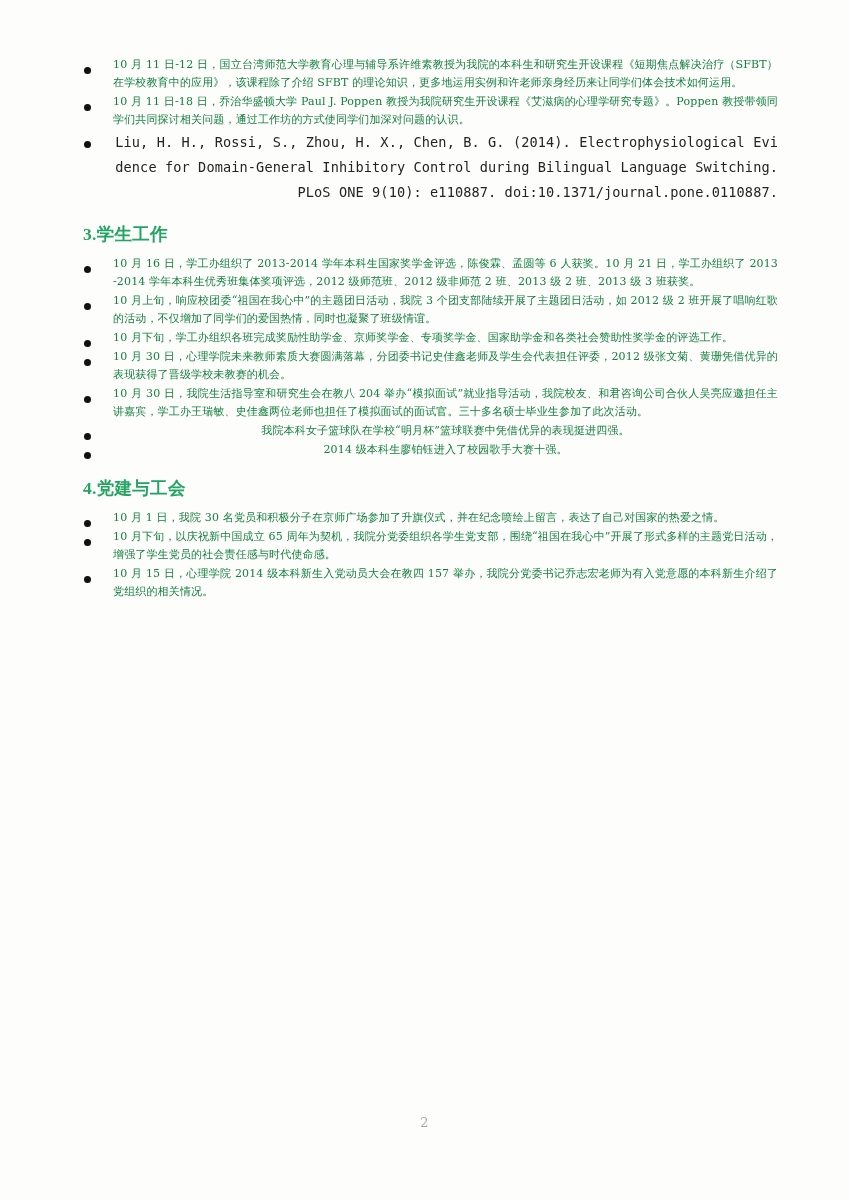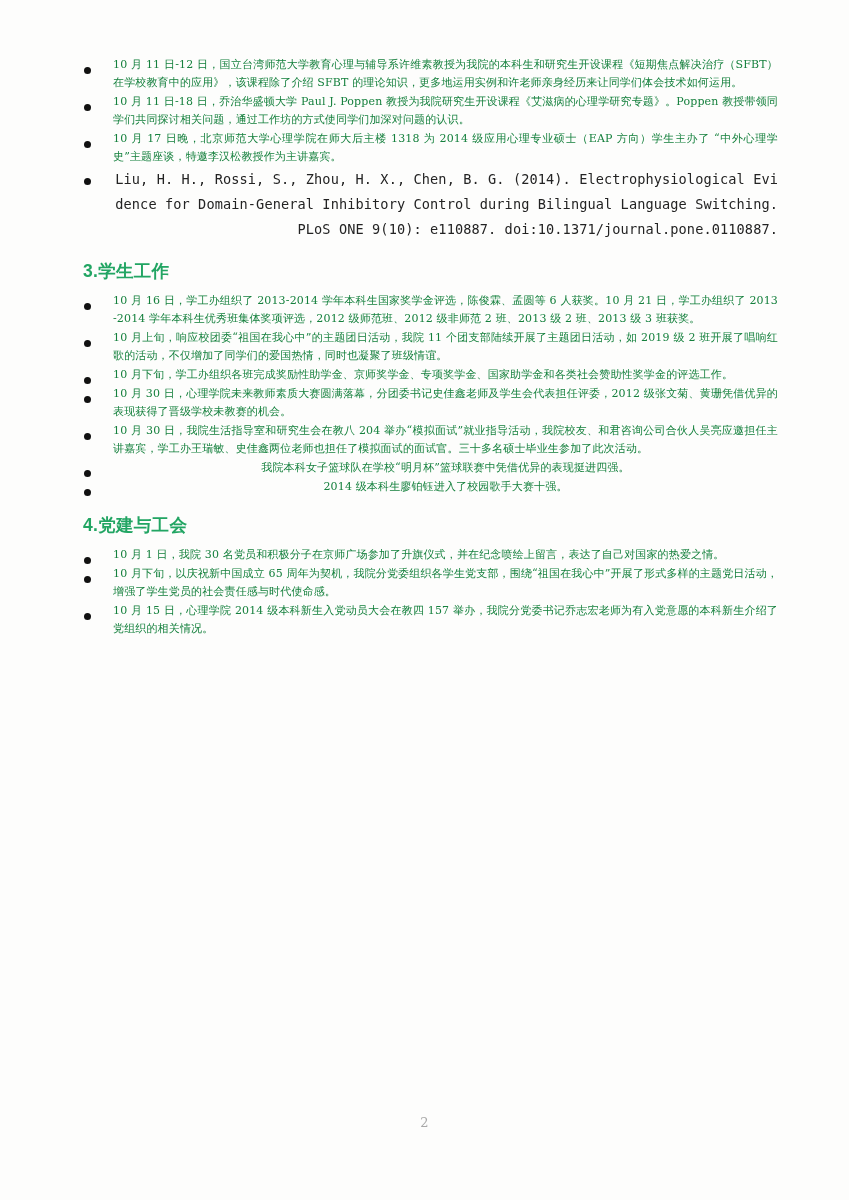--- a/index.html
+++ b/index.html
@@ -61,21 +61,21 @@
     letter-spacing: 0.1px;
     color: #232323;
     text-align: right;
   }
   .item-text.oneline {
     text-align: center;
   }
 
   
   .section-heading {
-    font-family: Liberation Sans, sans-serif;
+    font-family: Liberation Serif, serif;
     font-size: 17.5px;
     font-weight: bold;
     color: #22a563;
     margin: 17px 0 9px 11px;
     letter-spacing: 0.3px;
   }
   .section-block {
     margin-bottom: 2px;
   }
 
@@ -103,39 +103,35 @@
         <li>
           <span class="bullet-dot"></span>
           <span class="item-text">10 月 11 日-12 日，国立台湾师范大学教育心理与辅导系许维素教授为我院的本科生和研究生开设课程《短期焦点解决治疗（SFBT）在学校教育中的应用》，该课程除了介绍 SFBT 的理论知识，更多地运用实例和许老师亲身经历来让同学们体会技术如何运用。</span>
         </li>
         <li>
           <span class="bullet-dot"></span>
           <span class="item-text">10 月 11 日-18 日，乔治华盛顿大学 Paul J. Poppen 教授为我院研究生开设课程《艾滋病的心理学研究专题》。Poppen 教授带领同学们共同探讨相关问题，通过工作坊的方式使同学们加深对问题的认识。</span>
         </li>
         <li>
           <span class="bullet-dot"></span>
-          <span class="item-text">10 月 17 日晚，北京师范大学心理学院在师大后主楼 1318 为 2014 级应用心理专业硕士（EAP 方向）学生主办了 “中外心理学史”主题座谈，特邀李汉松教授作为主讲嘉宾。</span>
-        </li>
-        <li>
-          <span class="bullet-dot"></span>
           <span class="item-text mono">Liu, H. H., Rossi, S., Zhou, H. X., Chen, B. G. (2014). Electrophysiological Evidence for Domain-General Inhibitory Control during Bilingual Language Switching. PLoS ONE 9(10): e110887. doi:10.1371/journal.pone.0110887.</span>
         </li>
       </ul>
 
     <div id="sections-container">
         <div class="section-block">
           <div class="section-heading">3.学生工作</div>
           <ul class="bullets">
             <li>
               <span class="bullet-dot"></span>
               <span class="item-text">10 月 16 日，学工办组织了 2013-2014 学年本科生国家奖学金评选，陈俊霖、孟圆等 6 人获奖。10 月 21 日，学工办组织了 2013-2014 学年本科生优秀班集体奖项评选，2012 级师范班、2012 级非师范 2 班、2013 级 2 班、2013 级 3 班获奖。</span>
             </li>
             <li>
               <span class="bullet-dot"></span>
-              <span class="item-text">10 月上旬，响应校团委“祖国在我心中”的主题团日活动，我院 11 个团支部陆续开展了主题团日活动，如 2019 级 2 班开展了唱响红歌的活动，不仅增加了同学们的爱国热情，同时也凝聚了班级情谊。</span>
+              <span class="item-text">10 月上旬，响应校团委“祖国在我心中”的主题团日活动，我院 3 个团支部陆续开展了主题团日活动，如 2012 级 2 班开展了唱响红歌的活动，不仅增加了同学们的爱国热情，同时也凝聚了班级情谊。</span>
             </li>
             <li>
               <span class="bullet-dot"></span>
               <span class="item-text">10 月下旬，学工办组织各班完成奖励性助学金、京师奖学金、专项奖学金、国家助学金和各类社会赞助性奖学金的评选工作。</span>
             </li>
             <li>
               <span class="bullet-dot"></span>
               <span class="item-text">10 月 30 日，心理学院未来教师素质大赛圆满落幕，分团委书记史佳鑫老师及学生会代表担任评委，2012 级张文菊、黄珊凭借优异的表现获得了晋级学校未教赛的机会。</span>
             </li>
             <li>

